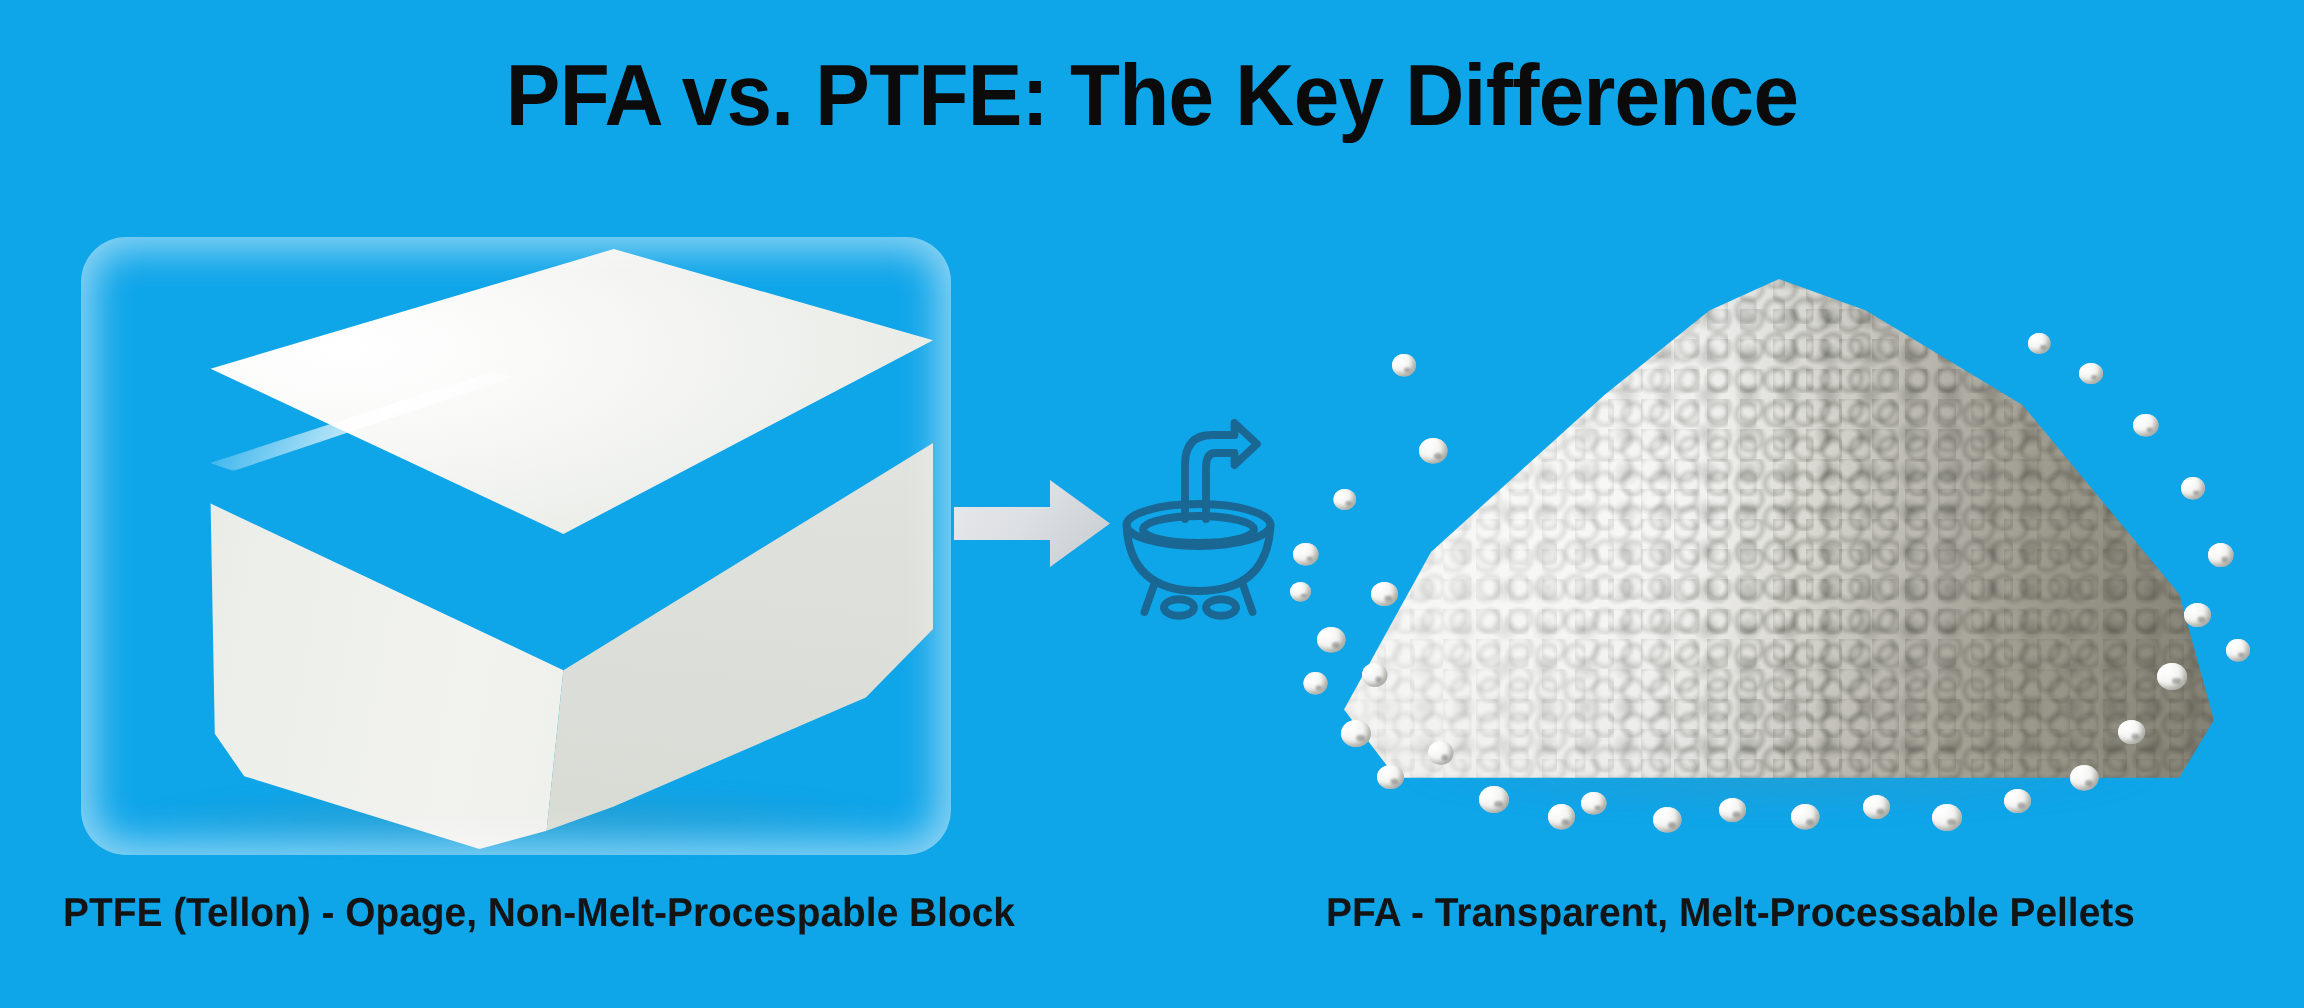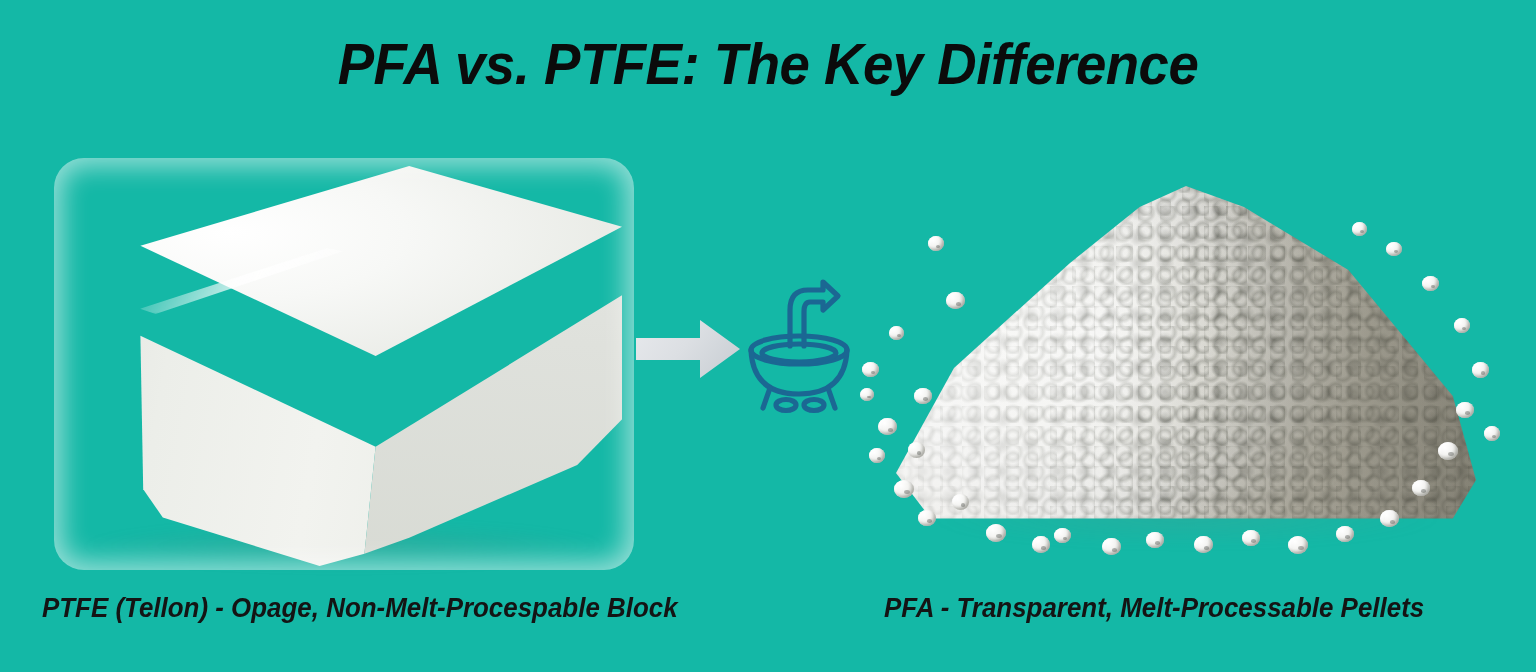--- a/index.html
+++ b/index.html
@@ -8,23 +8,22 @@
     padding: 0;
     background: #ffffff;
   }
   body {
     font-family: "Liberation Sans", sans-serif;
   }
   #canvas {
     position: relative;
     width: 1536px;
     height: 672px;
-    background: #14b8a6;
+    background: #0ea5e9;
     overflow: hidden;
-    font-style: italic;
   }
 
   
   #title {
     position: absolute;
     left: 0;
     top: 30px;
     width: 1536px;
     text-align: center;
     font-family: "Liberation Sans", sans-serif;

